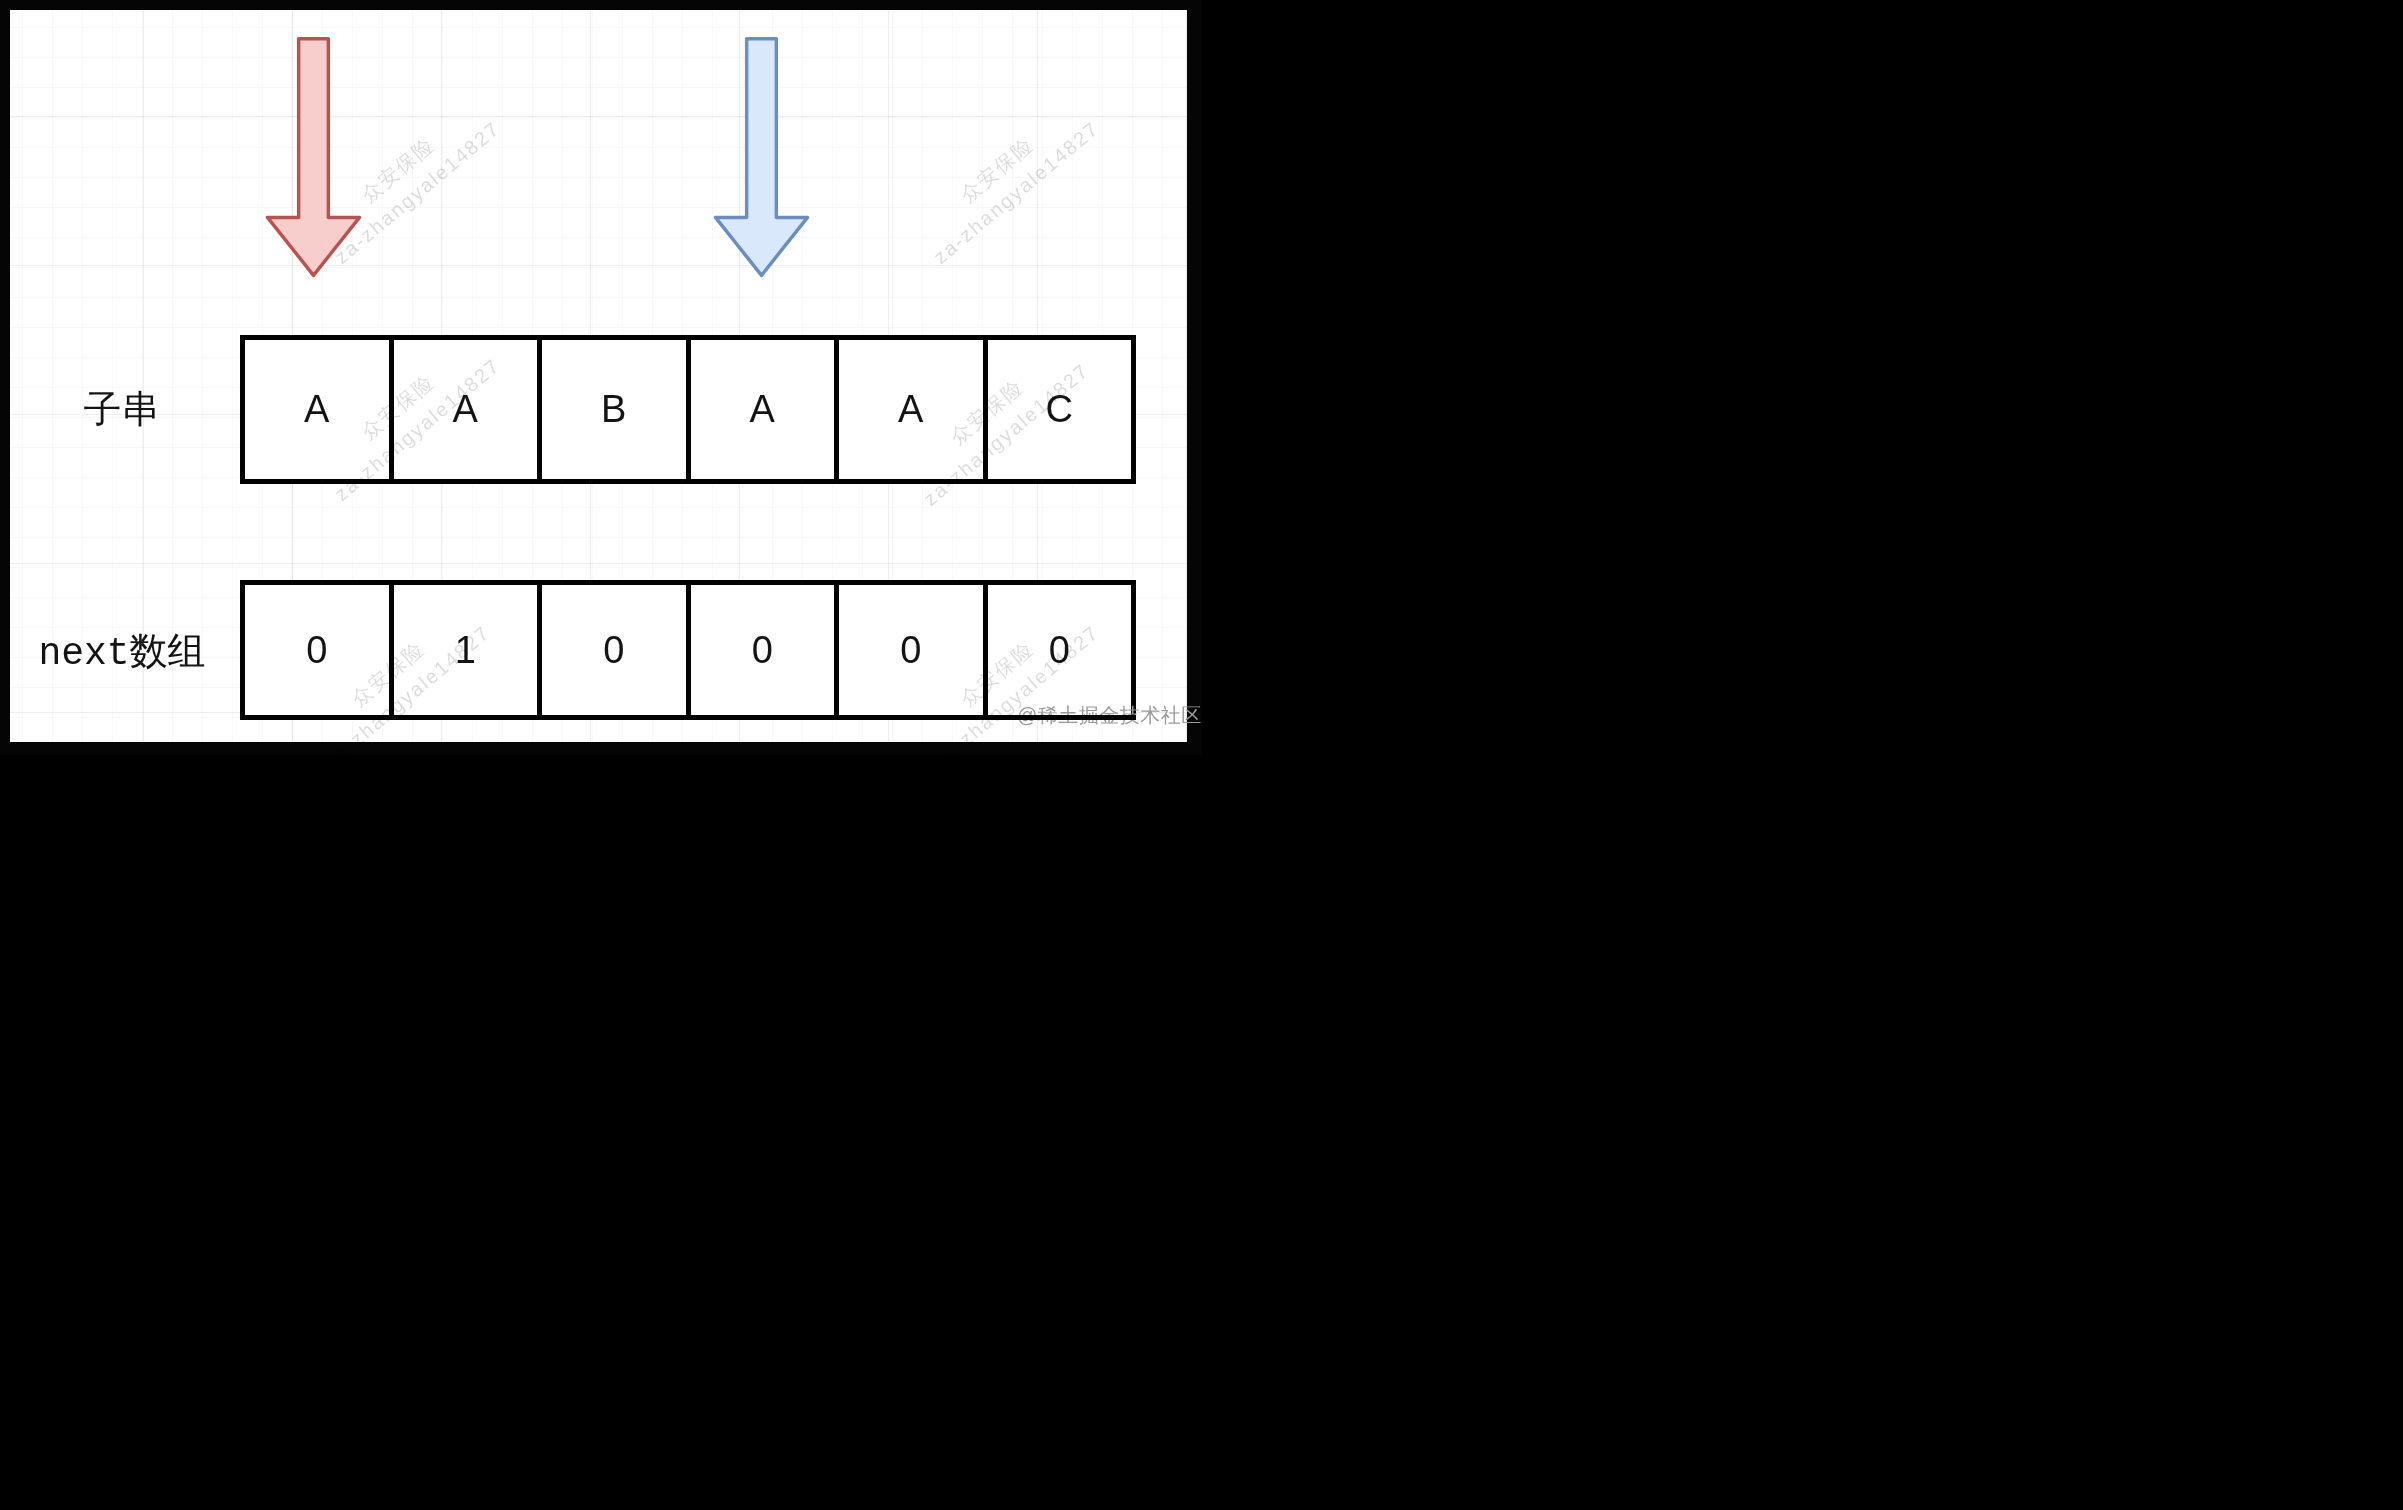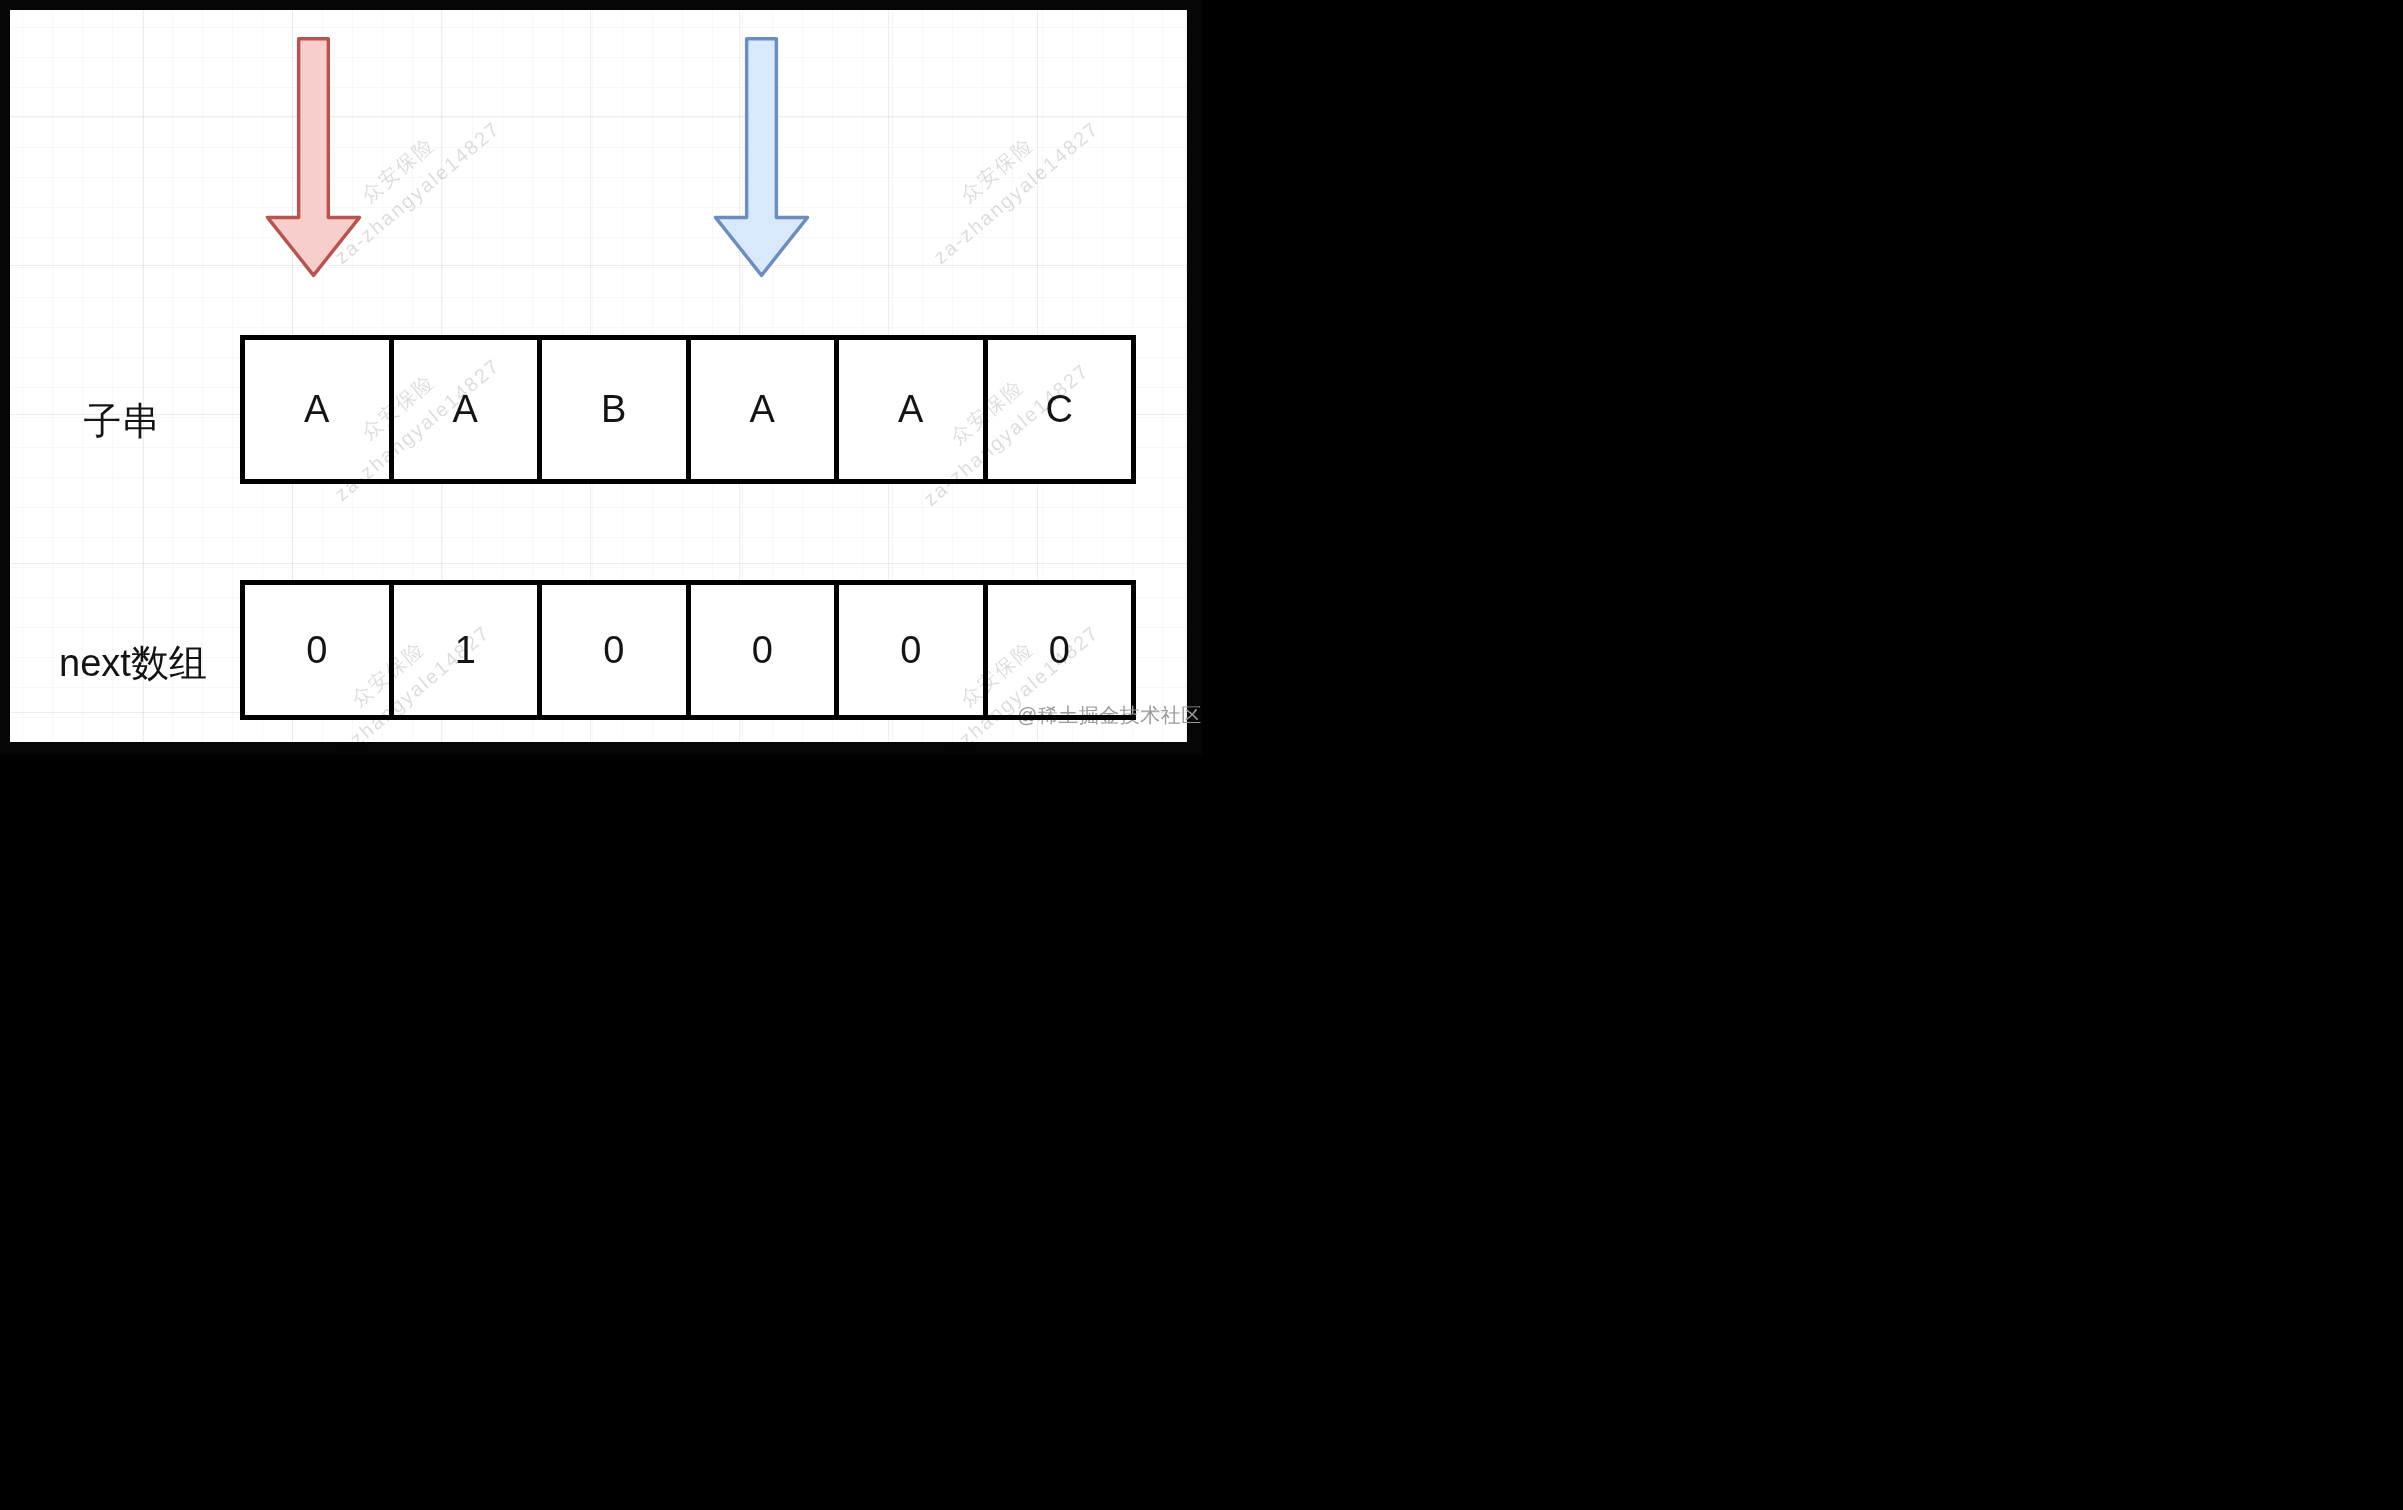--- a/index.html
+++ b/index.html
@@ -39,24 +39,23 @@
     display:flex;align-items:center;justify-content:center;
     font-size:38px;color:#141414;
     box-sizing:border-box;
   }
   .cell:last-child{border-right:none;}
   .row-label{
     position:absolute;
     font-size:38px;color:#141414;
     text-align:center;
     z-index:1;
-    margin-top:12px;
   }
   #label-substring{left:30px;top:374px;width:163px;}
-  #label-next{left:29px;top:616px;width:188px;}
+  #label-next{left:18px;top:616px;width:188px;font-family:Liberation Mono, monospace;}
   .wm-tile{
     position:absolute;
     width:277px;
     text-align:center;
     transform:rotate(-40deg);
     color:rgba(0,0,0,0.14);
     font-size:20px;line-height:30px;
     letter-spacing:2px;
     white-space:nowrap;
     z-index:4;

